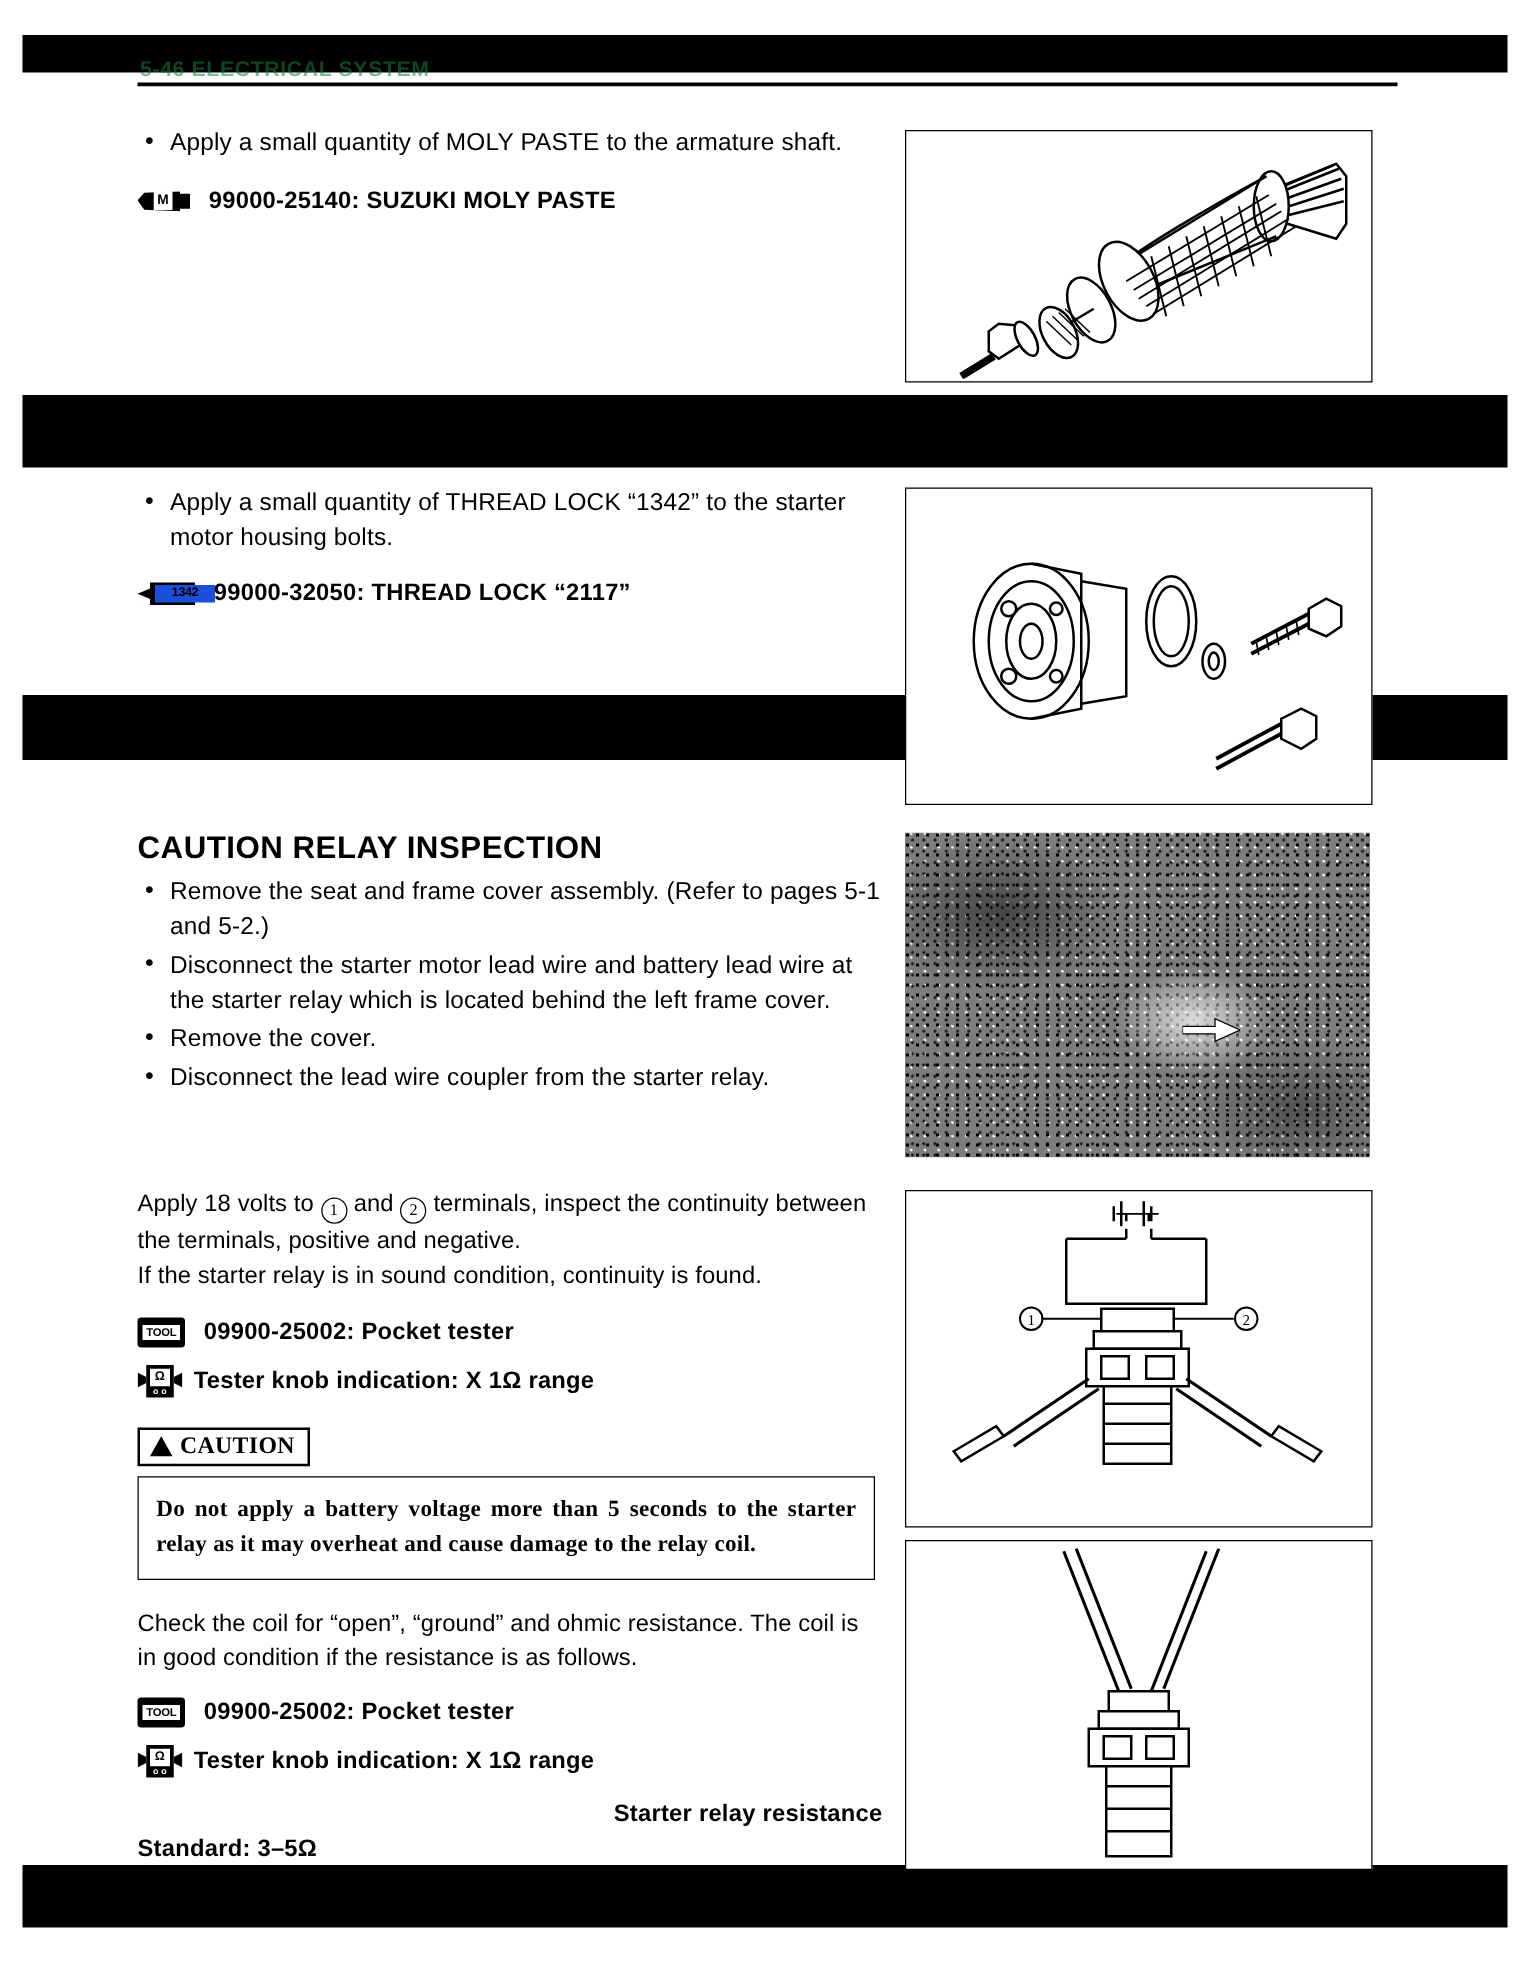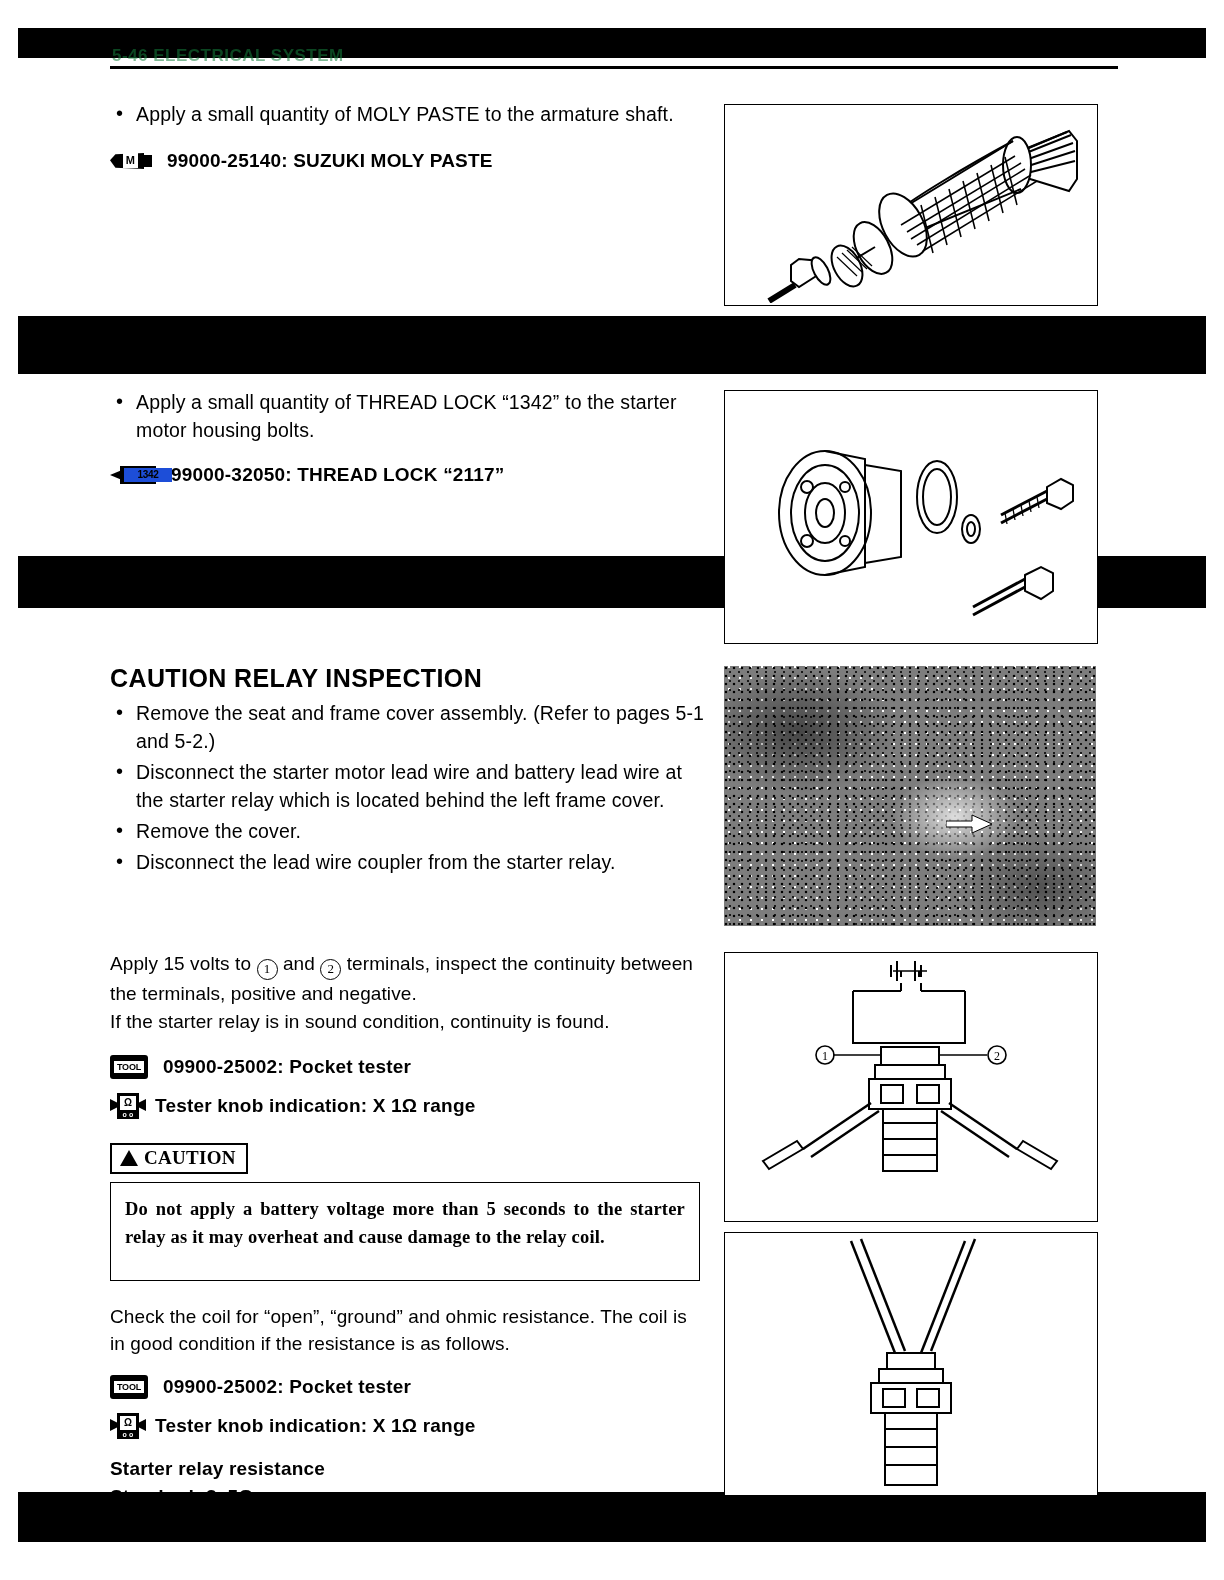--- a/index.html
+++ b/index.html
@@ -213,21 +213,21 @@
   }
   .warn-tri {
     width: 0; height: 0;
     border-left: 9px solid transparent;
     border-right: 9px solid transparent;
     border-bottom: 16px solid #000;
     position: relative;
   }
   .caution-box {
     border: 1.7px solid #000;
-    padding: 12px 14px 29px 14px;
+    padding: 12px 14px 13px 14px;
     font-size: 18.5px;
     font-weight: bold;
     line-height: 28px;
     text-align: justify;
     letter-spacing: 0.2px;
   }
 
   .bold-line {
     font-size: 19px;
     font-weight: bold;
@@ -323,21 +323,21 @@
     <ul class="bullet-list">
       <li>Remove the seat and frame cover assembly. (Refer to pages 5-1 and 5-2.)</li>
       <li>Disconnect the starter motor lead wire and battery lead wire at the starter relay which is located behind the left frame cover.</li>
       <li>Remove the cover.</li>
       <li>Disconnect the lead wire coupler from the starter relay.</li>
     </ul>
   </div>
 
   <div class="col-left" style="top:950px; width:596px;">
     <p class="para">
-      <span>Apply 15 volts to</span>
+      <span>Apply 18 volts to</span>
       <span class="circ">1</span>
       <span>and</span>
       <span class="circ">2</span>
       <span>terminals, inspect the continuity between the terminals, positive and negative.</span>
     </p>
     <p class="para" style="margin-top:1px;">If the starter relay is in sound condition, continuity is found.</p>
 
     <div class="spec-line" style="margin-top:20px;">
       <span class="icon-tool">
         <span class="label">TOOL</span>
@@ -377,21 +377,21 @@
       <span class="icon-knob">
         <span class="ltick"></span>
           <span class="rtick"></span>
           <span class="kb"></span>
         <span class="kin">Ω</span>
         <span class="dots">o o</span>
       </span>
       <span>Tester knob indication: X 1Ω range</span>
     </div>
 
-    <div class="bold-line" style="margin-top:14px;">Starter relay resistance</div>
+    <div class="bold-line" style="margin-top:14px;text-align:right;">Starter relay resistance</div>
     <div class="bold-line">Standard: 3–5Ω</div>
   </div>
 
   <div class="figure fig-armature">
     <svg width="370" height="198" viewBox="0 0 370 198">
       <g fill="none" stroke="#000" stroke-width="2">
 
         <path d="M292 48 L344 26 L352 36 L352 74 L344 86 L292 70 Z" fill="#fff"></path>
         <path d="M296 50 L346 30 M298 56 L348 38 M300 62 L350 46 M302 68 L350 56 M300 44 L342 27"></path>
 

